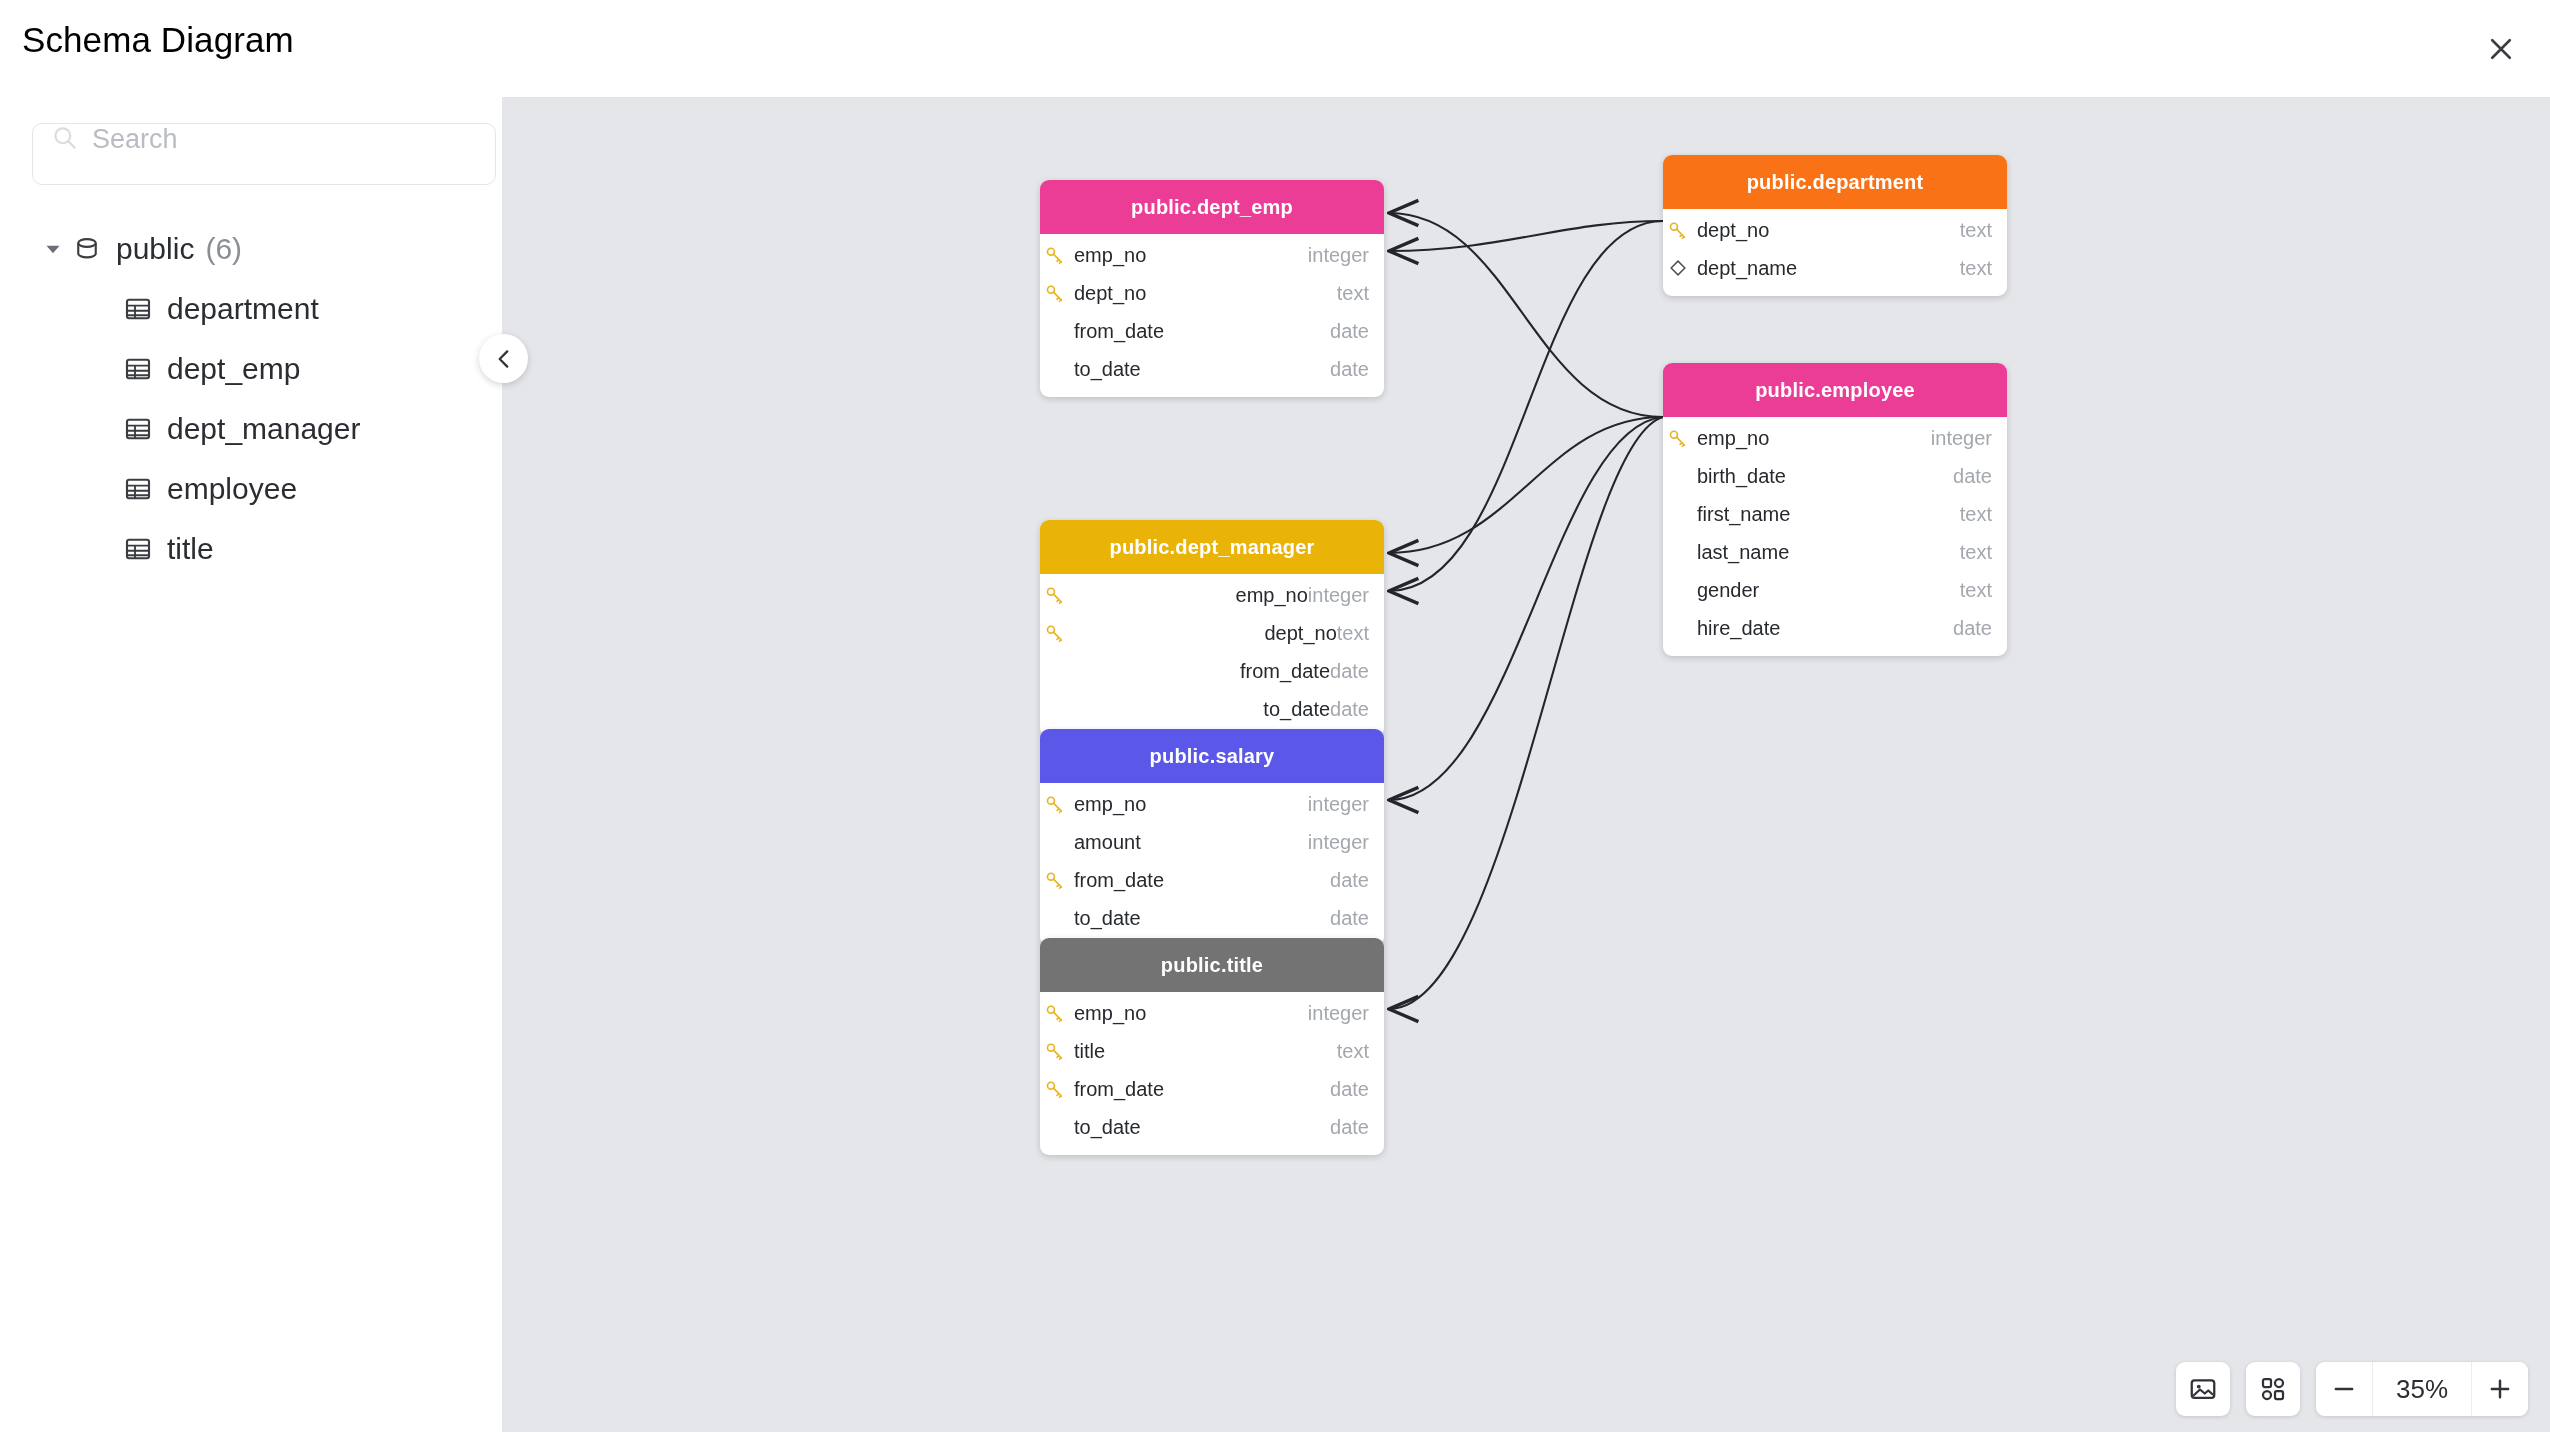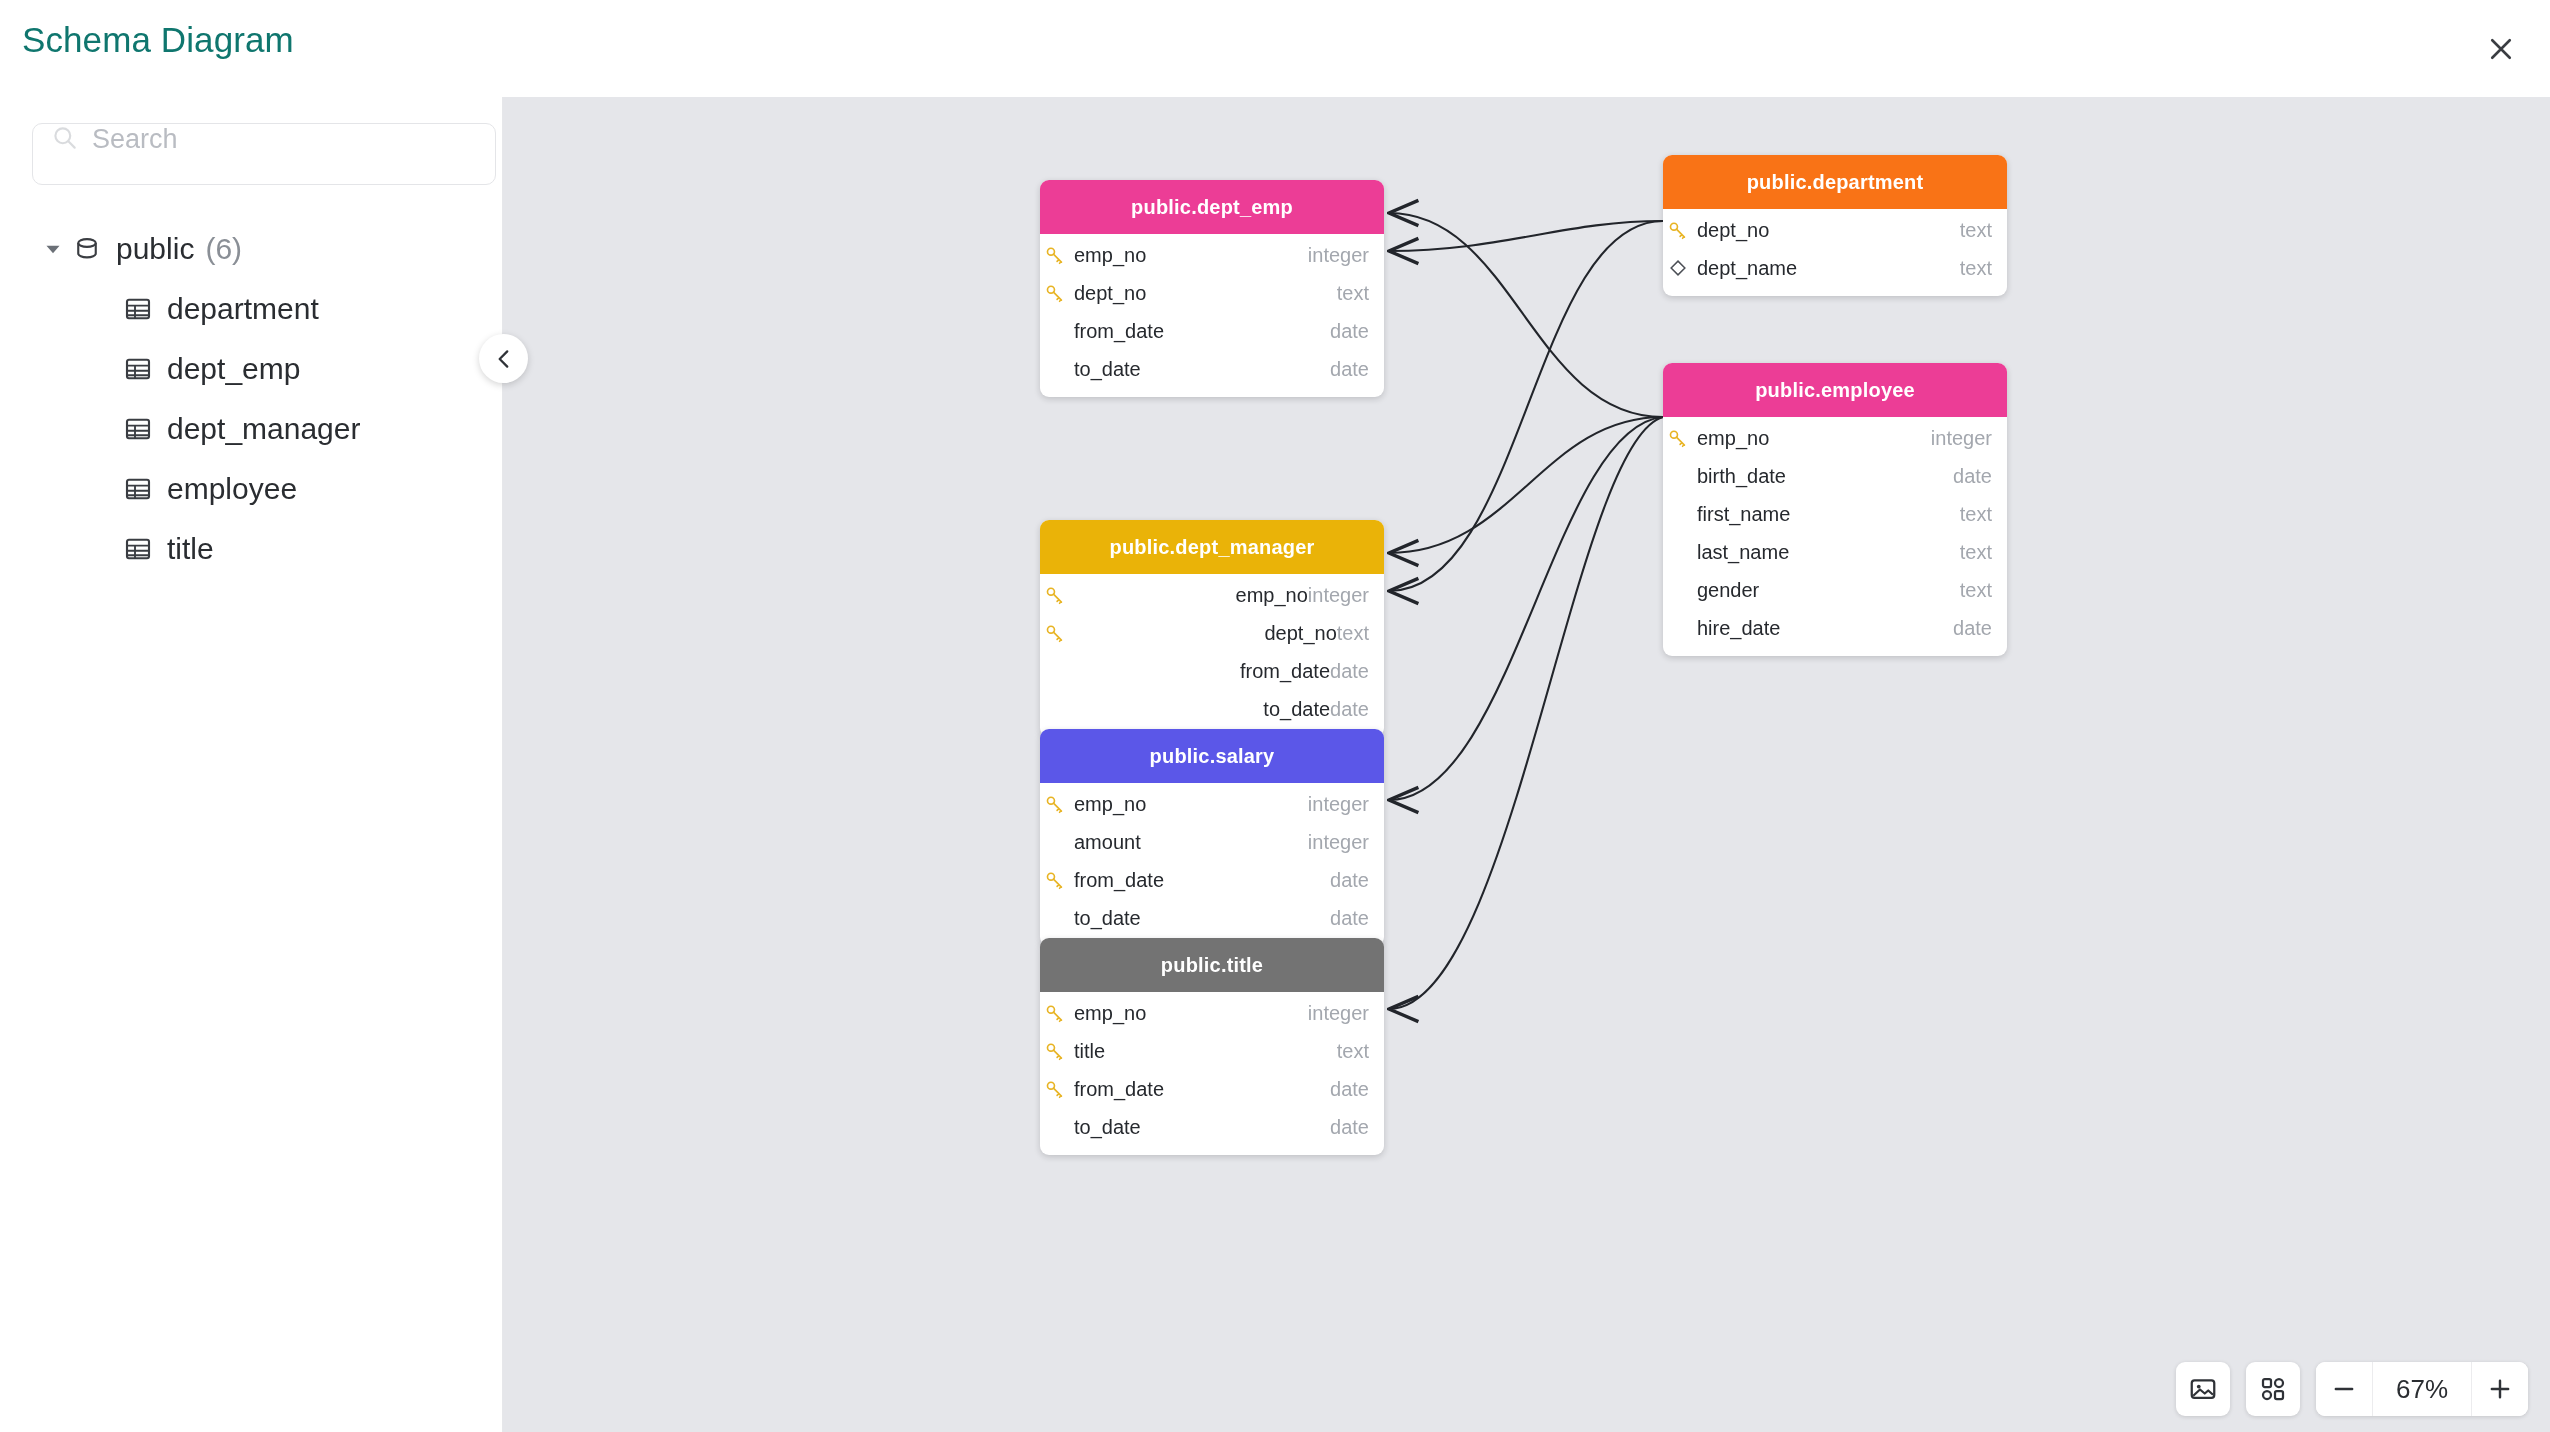--- a/index.html
+++ b/index.html
@@ -11,21 +11,21 @@
   }
   #app { position: relative; width: 2550px; height: 1432px; background:#fff; }
 
   
   #header {
     position: absolute; left:0; top:0; width:2550px; height:97px;
     background:#ffffff;
   }
   #page-title {
     position:absolute; left:22px; top:20px;
-    font-size:35px; font-weight:400; color:#0f766e; letter-spacing:.1px;
+    font-size:35px; font-weight:400; color:#000000; letter-spacing:.1px;
   }
   #close-btn {
     position:absolute; right:22px; top:22px;
     width:54px; height:54px; border:none; background:transparent;
     cursor:pointer; display:flex; align-items:center; justify-content:center;
     border-radius:6px;
   }
   #close-btn svg { width:30px; height:30px; }
 
   
@@ -426,21 +426,21 @@
         <rect x="4" y="13.6" width="6.4" height="6.4" rx="3.2" stroke="#2f3237" stroke-width="1.8" fill="none"></rect>
         <rect x="13.6" y="13.6" width="6.4" height="6.4" rx="1.4" stroke="#2f3237" stroke-width="1.8" fill="none"></rect>
       </svg>
     </button>
     <div id="zoom-group">
       <button class="zoom-btn">
         <svg viewBox="0 0 24 24">
           <path d="M5 12 H19" stroke="#2f3237" stroke-width="2.1" stroke-linecap="round"></path>
         </svg>
       </button>
-      <div id="zoom-level">67%</div>
+      <div id="zoom-level">35%</div>
       <button class="zoom-btn">
         <svg viewBox="0 0 24 24">
           <path d="M12 5 V19 M5 12 H19" stroke="#2f3237" stroke-width="2.1" stroke-linecap="round"></path>
         </svg>
       </button>
     </div>
   </div>
 
 </div>
 

